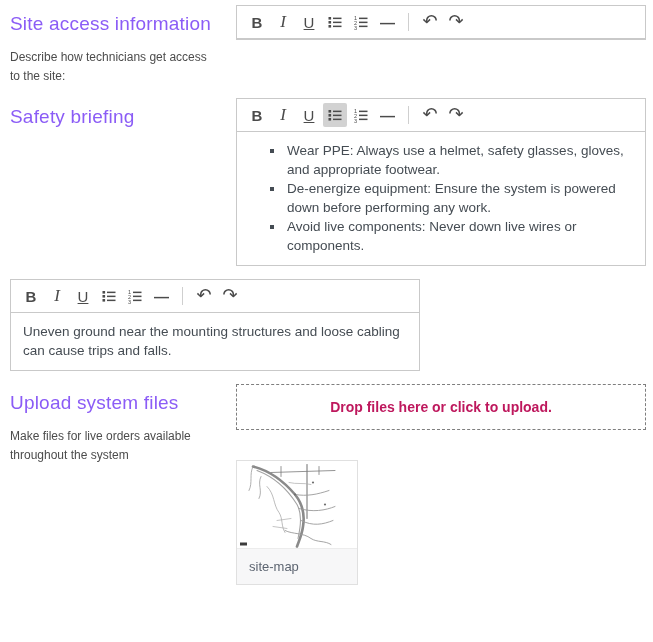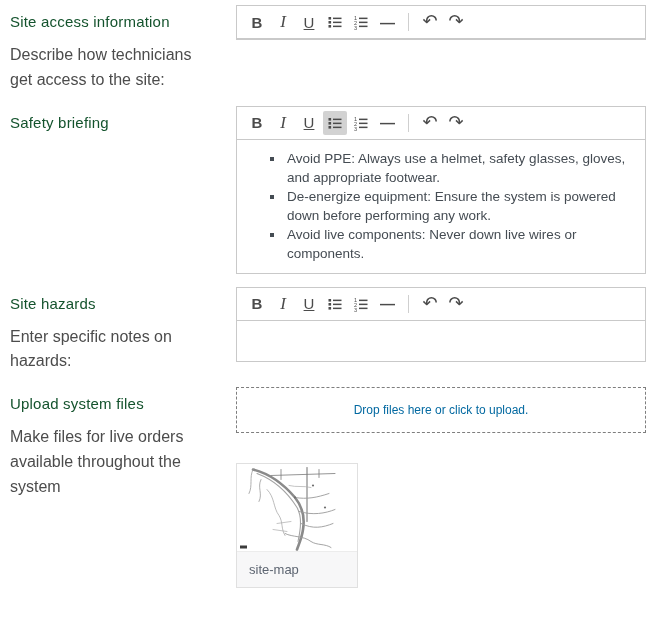--- a/index.html
+++ b/index.html
@@ -9,28 +9,28 @@
     min-height: 642px;
     font-family: "Liberation Sans", sans-serif;
     color: #3c3c3c;
   }
   .page { padding: 5px 7px 12px 10px; }
 
   .row { display: flex; align-items: flex-start; margin-bottom: 13px; }
   .label-col { width: 226px; flex: none; padding: 8px 20px 0 0; }
   .label-col h2 {
     margin: 0 0 13px 0;
-    font-size: 15px;
+    font-size: 19px;
     font-weight: 400;
-    color: #14532d;
+    color: #8b5cf6;
     letter-spacing: .2px;
   }
   .label-col p {
     margin: 0;
-    font-size: 16px;
+    font-size: 12px;
     line-height: 1.55;
     color: #4c4c4c;
   }
   .field-col { width: 410px; flex: none; }
 
   
   .editor { border: 1px solid #c9c9c9; background: #fff; }
   .toolbar {
     display: flex; align-items: center;
     height: 33px;
@@ -68,24 +68,25 @@
     padding-left: 36px;
     list-style-type: square;
   }
   .editor-content ul li { padding-left: 2px; }
 
   
   .dropzone {
     border: 1px dashed #7e7e7e;
     height: 46px;
     display: flex; align-items: center; justify-content: center;
-    font-size: 12px;
-    color: #0369a1;
+    font-size: 14px;
+    color: #be185d;
     cursor: pointer;
     background: #fff;
+    font-weight: bold;
   }
   .file-card {
     margin-top: 30px;
     width: 122px;
     border: 1px solid #e0e0e0;
     background: #fff;
     cursor: pointer;
   }
   .file-thumb {
     height: 88px;
@@ -192,34 +193,30 @@
                 </svg>
             </span>
           </div>
           <div class="tbtn hr">—</div>
           <div class="tb-sep"></div>
           <div class="tbtn arrow">↶</div>
           <div class="tbtn arrow">↷</div>
         </div>
         <div class="editor-content">
           <ul>
-            <li>Avoid PPE: Always use a helmet, safety glasses, gloves, and appropriate footwear.</li>
+            <li>Wear PPE: Always use a helmet, safety glasses, gloves, and appropriate footwear.</li>
             <li>De-energize equipment: Ensure the system is powered down before performing any work.</li>
             <li>Avoid live components: Never down live wires or components.</li>
           </ul>
         </div>
       </div>
     </div>
   </section>
 
   <section class="row">
-    <div class="label-col">
-      <h2>Site hazards</h2>
-      <p>Enter specific notes on hazards:</p>
-    </div>
     <div class="field-col">
       <div class="editor">
         <div class="toolbar">
           <div class="tbtn bold">B</div>
           <div class="tbtn italic">I</div>
           <div class="tbtn underline">U</div>
           <div class="tbtn">
             <span>
               <svg width="16" height="16" viewBox="0 0 16 16">
                   <g fill="#4b4b4b">
@@ -246,20 +243,21 @@
                   </g>
                 </svg>
             </span>
           </div>
           <div class="tbtn hr">—</div>
           <div class="tb-sep"></div>
           <div class="tbtn arrow">↶</div>
           <div class="tbtn arrow">↷</div>
         </div>
         <div class="editor-content">
+          <p>Uneven ground near the mounting structures and loose cabling can cause trips and falls.</p>
         </div>
       </div>
     </div>
   </section>
 
   <section class="row">
     <div class="label-col">
       <h2>Upload system files</h2>
       <p>Make files for live orders available throughout the system</p>
     </div>

